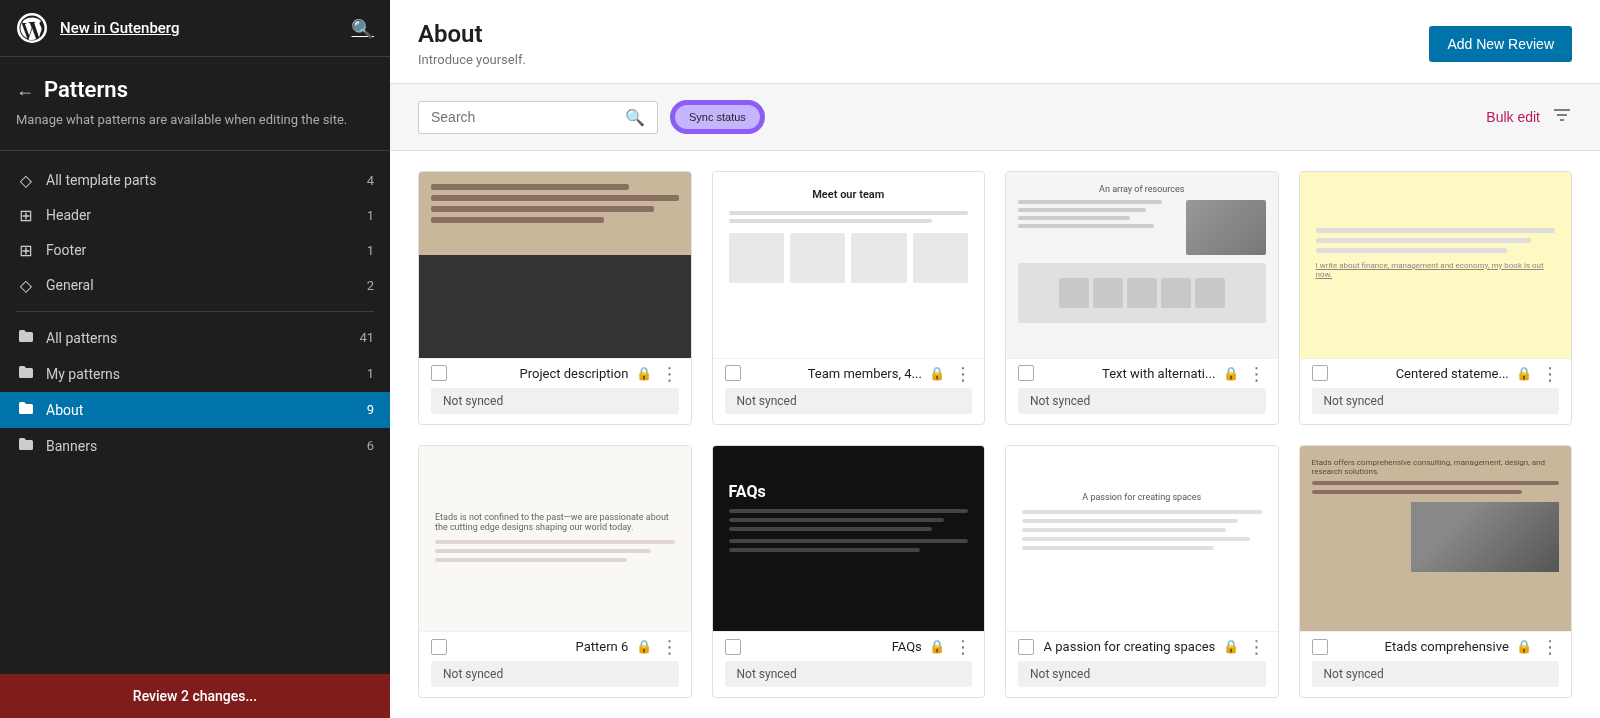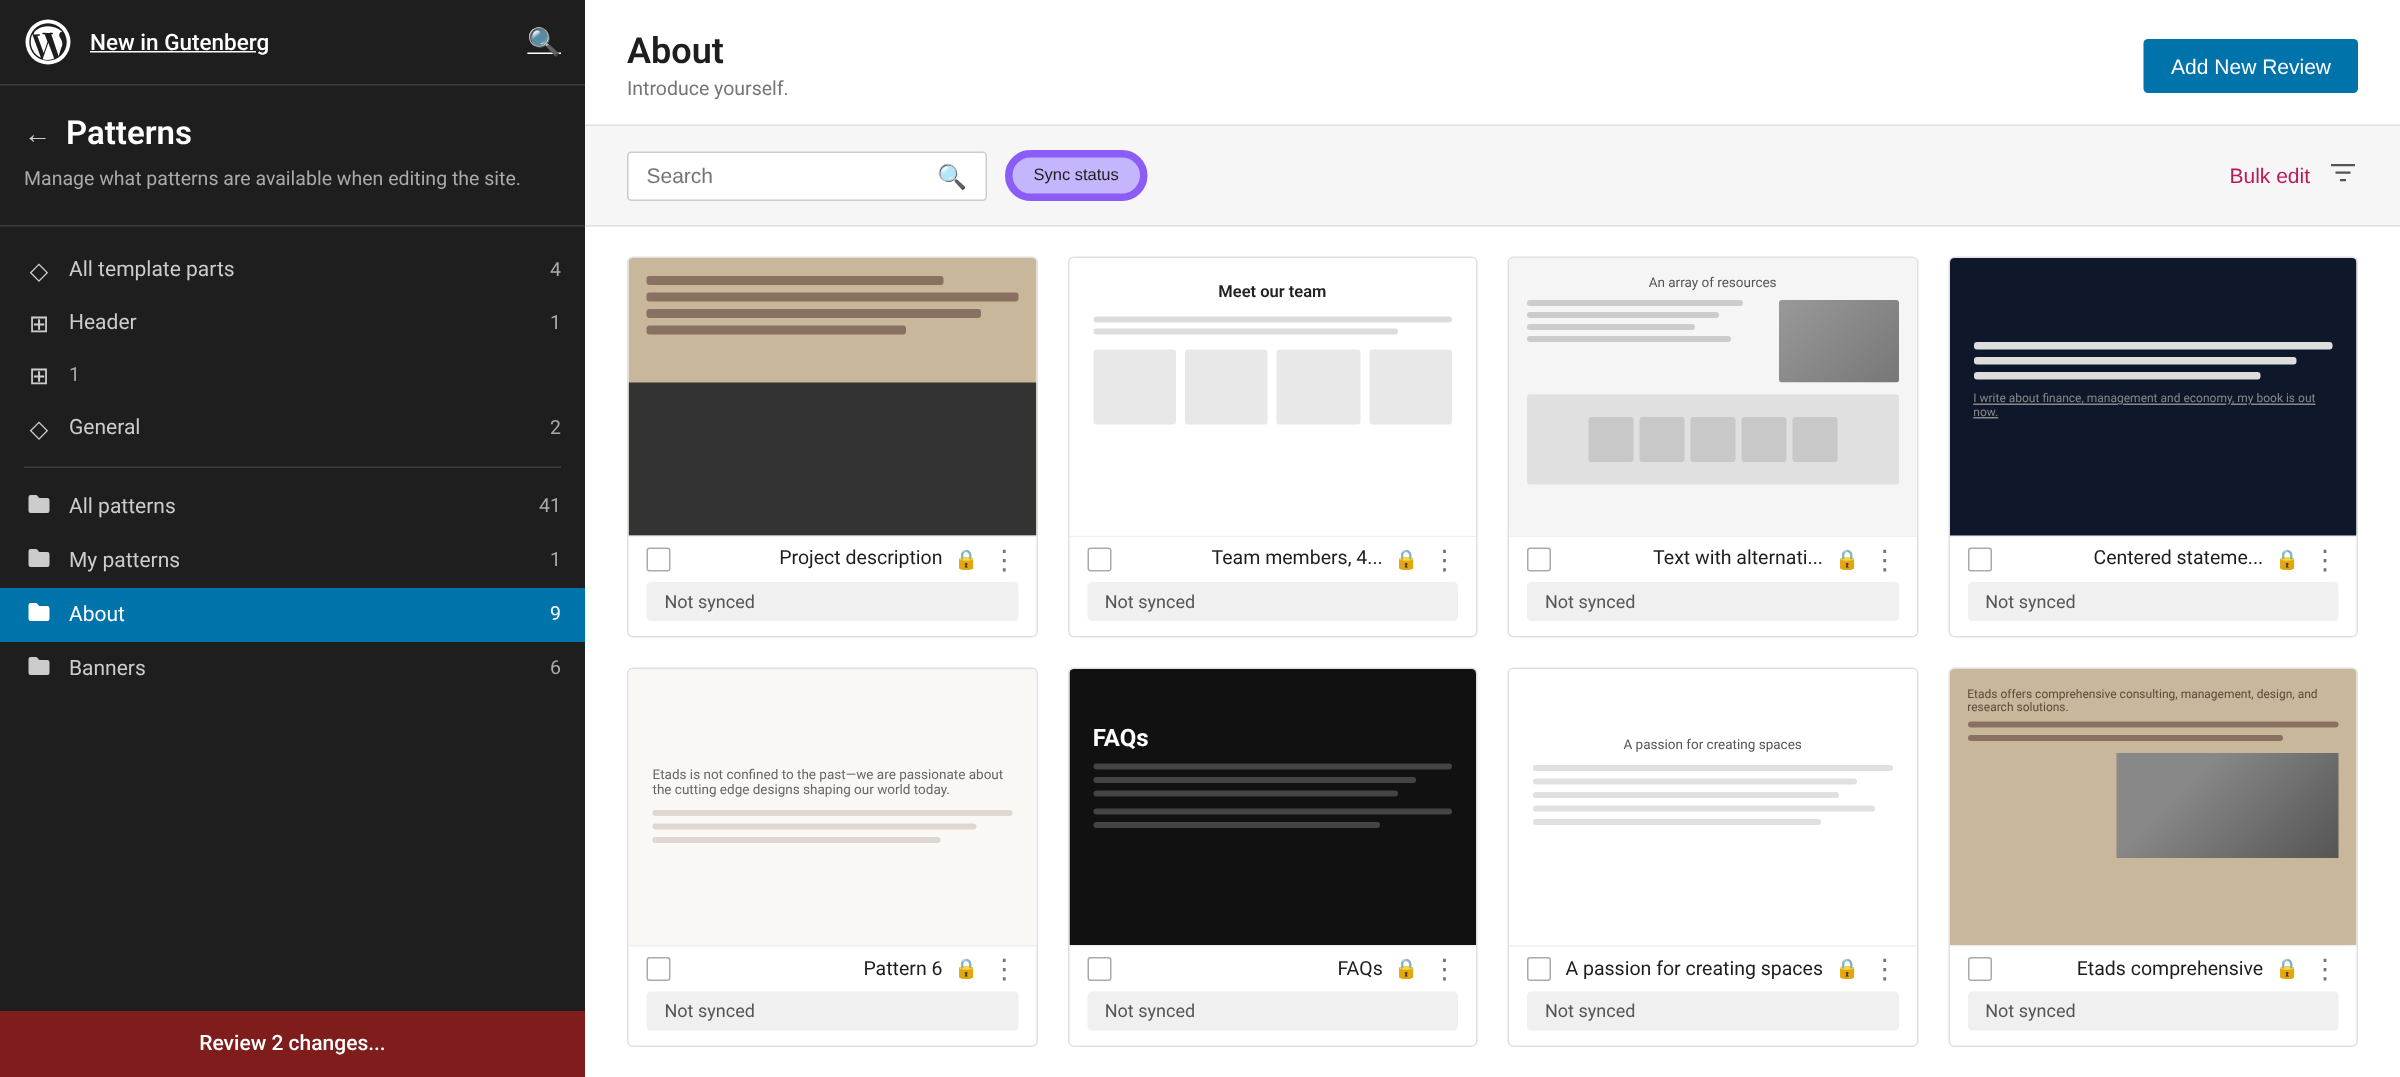--- a/index.html
+++ b/index.html
@@ -288,21 +288,21 @@
 
     .preview-3 { background: #f5f5f5; }
     .preview-3-content { padding: 12px; width: 100%; }
     .preview-3-top { display: flex; gap: 8px; margin-bottom: 8px; }
     .preview-3-text-col { flex: 1; }
     .preview-3-img { width: 80px; height: 55px; background: #aaa; border-radius: 2px; overflow: hidden; }
     .preview-3-img-inner { width: 100%; height: 100%; background: linear-gradient(135deg, #999 0%, #777 100%); }
     .preview-3-line { height: 4px; background: #ccc; margin-bottom: 4px; border-radius: 2px; }
     .preview-3-bottom { height: 60px; background: #e0e0e0; border-radius: 2px; display: flex; align-items: center; justify-content: center; }
 
-    .preview-4 { background: #0f172a; }
+    .preview-4 { background: #fef9c3; }
     .preview-4-content { padding: 16px; width: 100%; }
     .preview-4-line { height: 5px; background: #ddd; margin-bottom: 5px; border-radius: 2px; }
 
     
     .preview-5 { background: #faf8f5; }
     .preview-5-content { padding: 16px; width: 100%; }
     .preview-5-line { height: 4px; background: #e0d8d0; margin-bottom: 5px; border-radius: 2px; }
 
     .preview-6 { background: #111; }
     .preview-6-content { padding: 16px; width: 100%; }
@@ -398,20 +398,21 @@
       <span class="nav-item-label">All template parts</span>
       <span class="nav-item-count">4</span>
     </div>
     <div class="nav-item">
       <span class="nav-item-icon">⊞</span>
       <span class="nav-item-label">Header</span>
       <span class="nav-item-count">1</span>
     </div>
     <div class="nav-item">
       <span class="nav-item-icon">⊞</span>
+      <span class="nav-item-label">Footer</span>
       <span class="nav-item-count">1</span>
     </div>
     <div class="nav-item">
       <span class="nav-item-icon">◇</span>
       <span class="nav-item-label">General</span>
       <span class="nav-item-count">2</span>
     </div>
 
     <div class="sidebar-divider"></div>
 

